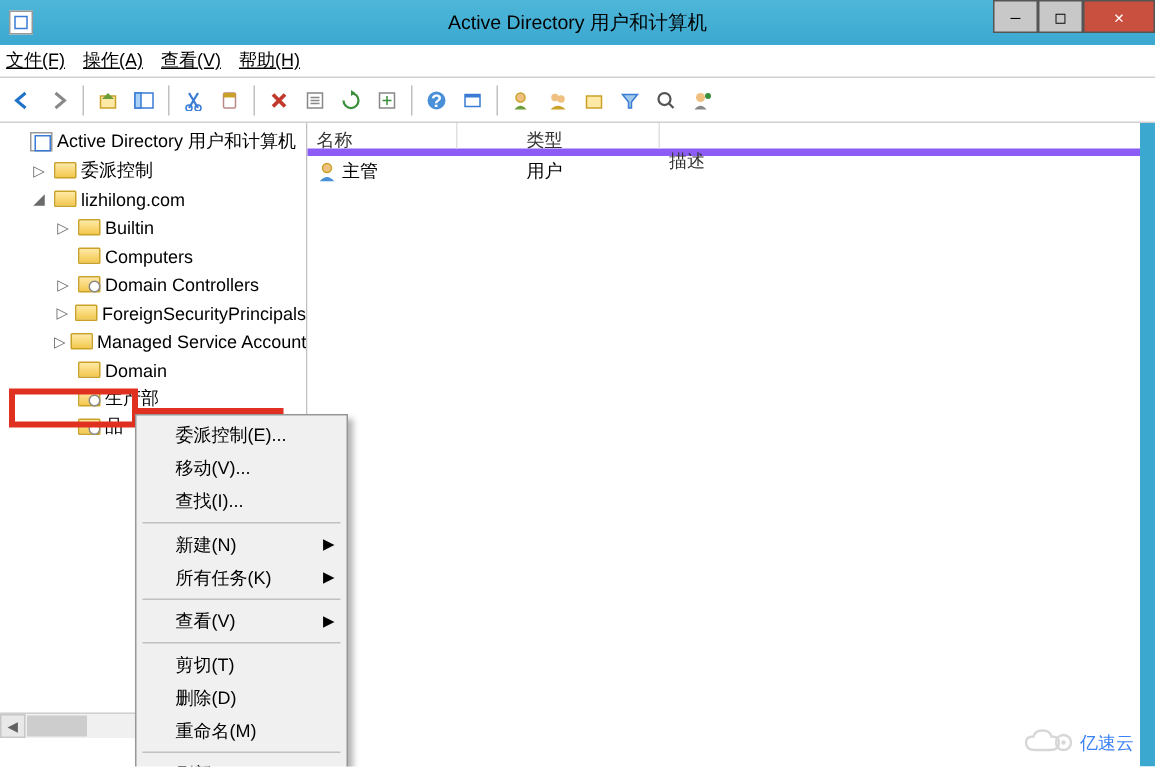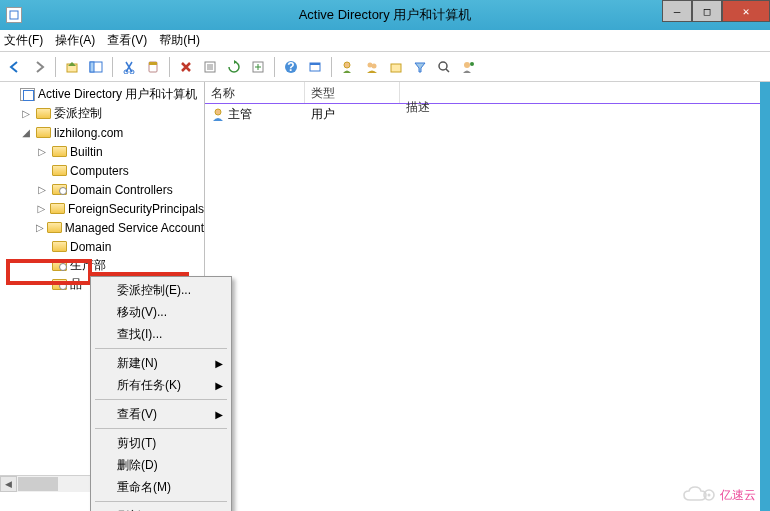--- a/index.html
+++ b/index.html
@@ -7,21 +7,21 @@
   
   .titlebar{height:30px;background:linear-gradient(#4eb7d9,#3ba8d0);display:flex;align-items:center;color:#000;position:relative;}
   .titlebar .icon{width:16px;height:16px;margin:0 6px;background:#fff;border:1px solid #999;display:flex;align-items:center;justify-content:center;}
   .title-text{position:absolute;left:0;right:0;text-align:center;font-size:13px;color:#000;}
   .win-controls{position:absolute;right:0;top:0;display:flex;}
   .win-btn{width:30px;height:22px;border:1px solid #555;display:flex;align-items:center;justify-content:center;font-family:monospace;font-size:11px;}
   .win-min{background:#c8c8c8;}
   .win-max{background:#c8c8c8;}
   .win-close{background:#c94f3e;color:#fff;width:48px;}
   
-  .menubar{height:22px;background:#fff;display:flex;align-items:center;padding:0 4px;gap:12px;border-bottom:1px solid #d0d0d0;}
+  .menubar{height:22px;background:#fff;display:flex;align-items:center;padding:0 4px;gap:12px;border-bottom:1px solid #d0d0d0;text-decoration:underline;}
   .menubar span{cursor:default;}
   
   .toolbar{height:30px;background:#fff;border-bottom:1px solid #d0d0d0;display:flex;align-items:center;padding:0 4px;gap:2px;}
   .tbtn{width:22px;height:22px;display:flex;align-items:center;justify-content:center;border:1px solid transparent;}
   .tsep{width:1px;height:20px;background:#c0c0c0;margin:0 3px;}
   
   .main{display:flex;height:410px;}
   .tree-pane{width:205px;border-right:1px solid #c0c0c0;overflow:hidden;position:relative;background:#fff;}
   .list-pane{flex:1;background:#fff;position:relative;}
   
@@ -32,41 +32,41 @@
   .folder{background:linear-gradient(#ffe9a6,#f3c84e);border:1px solid #c9a227;border-radius:1px;width:15px;height:11px;}
   .ou{background:linear-gradient(#ffe9a6,#f3c84e);border:1px solid #c9a227;border-radius:1px;width:15px;height:11px;position:relative;}
   .ou::after{content:"";position:absolute;right:-1px;bottom:-1px;width:6px;height:6px;background:#fff;border:1px solid #888;border-radius:50%;}
   .root-icon{width:15px;height:13px;background:#fff;border:1px solid #999;position:relative;}
   .root-icon::before{content:"";position:absolute;left:2px;top:1px;width:9px;height:9px;border:1px solid #3a7bd5;}
   .indent-1{padding-left:20px;}
   .indent-2{padding-left:36px;}
   
   .redbox{position:absolute;border:4px solid #e03020;pointer-events:none;}
   
-  .list-header{height:22px;display:flex;border-bottom:1px solid #8b5cf6;}
+  .list-header{height:22px;display:flex;border-bottom:5px solid #8b5cf6;}
   .list-header div{padding:3px 6px;border-right:1px solid #e0e0e0;color:#333;}
   .col-name{width:100px;}
-  .col-type{width:95px;}
+  .col-type{width:95px;margin-left:40px;}
   .col-desc{flex:1;margin-top:14px;}
   .list-row{display:flex;height:20px;align-items:center;}
   .list-row .cell{padding:0 6px;}
   .user-icon{width:14px;height:14px;margin-right:3px;display:inline-block;vertical-align:middle;}
   .user-icon svg{display:block;}
   
   .context-menu{position:absolute;left:90px;top:276px;width:142px;background:#f0f0f0;border:1px solid #979797;box-shadow:3px 3px 4px rgba(0,0,0,0.3);padding:2px;}
   .cm-item{height:22px;display:flex;align-items:center;padding:0 6px 0 24px;position:relative;}
   .cm-sep{height:1px;background:#c0c0c0;margin:3px 2px;}
   .cm-arrow{position:absolute;right:6px;font-size:10px;}
   
   .hscroll{position:absolute;bottom:0;left:0;right:0;height:17px;background:#f0f0f0;border-top:1px solid #d0d0d0;display:flex;}
   .hscroll .arrow{width:17px;height:16px;background:#e8e8e8;border:1px solid #c8c8c8;display:flex;align-items:center;justify-content:center;font-size:9px;color:#606060;}
   .hscroll .thumb{width:40px;height:14px;background:#cdcdcd;margin:1px;}
   .vscroll-right{position:absolute;right:0;top:82px;bottom:0;width:10px;background:#3ba8d0;}
   
-  .watermark{position:absolute;right:14px;bottom:6px;color:#ec4899;font-size:18px;display:flex;align-items:center;gap:4px;}
+  .watermark{position:absolute;right:14px;bottom:6px;color:#3b82f6;font-size:18px;display:flex;align-items:center;gap:4px;}
   .watermark svg{opacity:.6}
 </style>
 </head>
 <body>
 
 <div class="titlebar">
   <div class="icon">
     <svg width="10" height="10">
         <rect x="1" y="1" width="8" height="8" fill="none" stroke="#3a7bd5"></rect>
       </svg>

